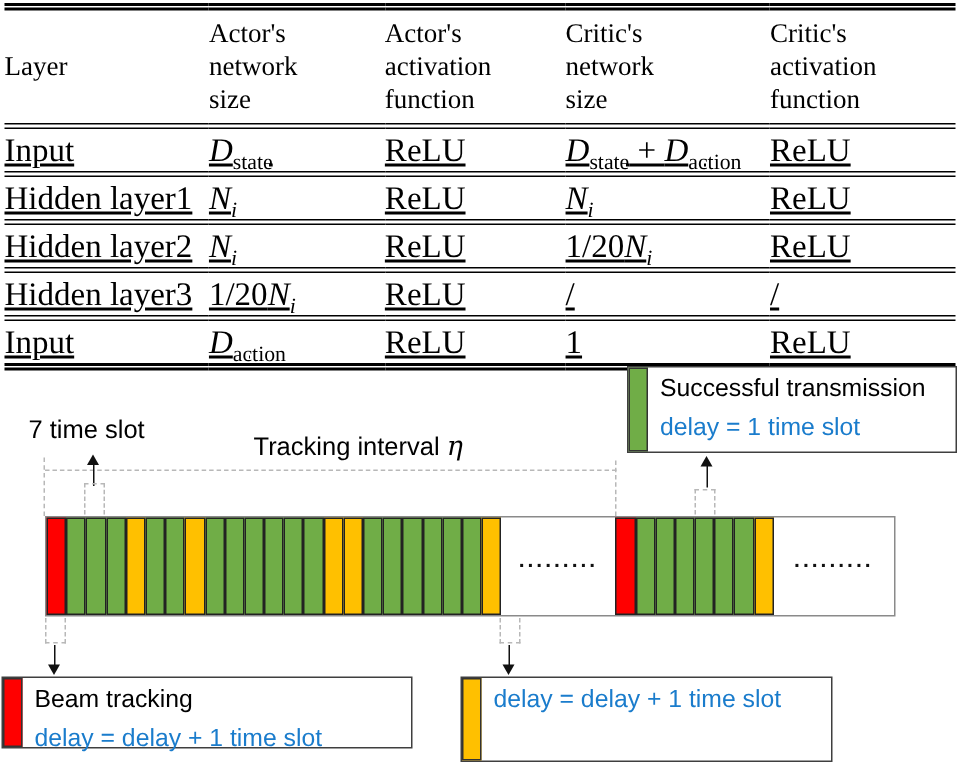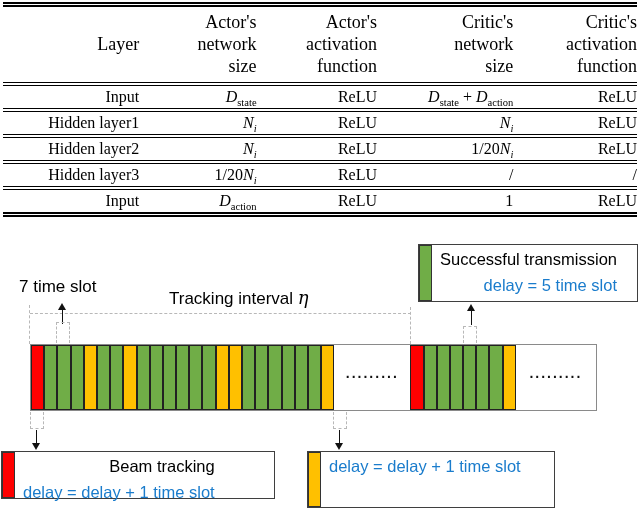--- a/index.html
+++ b/index.html
@@ -3,23 +3,23 @@
 <meta charset="utf-8">
 <style>
   html,body{margin:0;padding:0;background:#fff;}
   .screen{position:relative;width:640px;height:508px;background:#ffffff;overflow:hidden;
           font-family:"Liberation Sans", sans-serif;color:#000;}
 
   
   .nn-table{position:absolute;left:3px;top:2px;width:634px;border-collapse:collapse;
             font-family:"Liberation Serif", serif;color:#000;
             border-top:5px double #000;border-bottom:5px double #000;}
-  .nn-table th,.nn-table td{font-weight:normal;text-align:right;padding:0;}
+  .nn-table th,.nn-table td{font-weight:normal;text-align:left;padding:0;}
   .nn-table thead th{font-size:18px;line-height:22px;padding:4px 0 5px;border-bottom:4px double #000;vertical-align:middle;}
-  .nn-table tbody td{font-size:16px;height:20px;padding:1px 0;border-bottom:4px double #000;}
+  .nn-table tbody td{font-size:22px;height:20px;padding:1px 0;border-bottom:4px double #000;text-decoration:underline;}
   .nn-table tbody tr:last-child td{border-bottom:none;}
   .nn-table sub{font-size:66%;line-height:0;}
   .it{font-style:italic;}
 
   
   .dlabel{position:absolute;font-size:17px;line-height:20px;color:#000;white-space:nowrap;}
   .eta{font-family:"DejaVu Serif", serif;font-style:italic;font-size:18px;}
 
   .dh{position:absolute;border-top:1.4px dashed #b8b8b8;height:0;}
   .dv{position:absolute;border-left:1.4px dashed #b8b8b8;width:0;}
@@ -42,21 +42,21 @@
   .slot-group{display:flex;height:100%;flex:none;}
   .slot{flex:none;width:13.2px;height:100%;box-sizing:border-box;border:1.1px solid #222;}
   .slot.red{background:var(--red);}
   .slot.green{background:var(--green);}
   .slot.yellow{background:var(--yellow);}
   .gap{flex:none;display:flex;align-items:center;justify-content:center;color:#111;}
   .gap span{font-weight:bold;font-size:14px;letter-spacing:2px;position:relative;top:-5px;}
   .gap1{width:76px;}
   .gap2{flex:1;}
 
-  .legend{position:absolute;background:#fff;border:1.6px solid #3f3f3f;box-sizing:border-box;text-align:right;}
+  .legend{position:absolute;background:#fff;border:1.6px solid #3f3f3f;box-sizing:border-box;}
   .legend .swatch{position:absolute;left:0;top:0;bottom:0;width:13px;box-sizing:border-box;border:1.3px solid #333;}
   .swatch.green{background:var(--green);}
   .swatch.red{background:var(--red);}
   .swatch.yellow{background:var(--yellow);}
   .legend .txt{position:absolute;left:21px;top:1px;}
   .legend .t1{font-size:16.5px;line-height:26px;color:#000;white-space:nowrap;}
   .legend .t2{font-size:16.5px;line-height:26px;color:var(--blue);white-space:nowrap;}
 </style>
 </head>
 <body>
@@ -190,21 +190,21 @@
       </div>
     <div class="gap gap2">
         <span>.........</span>
       </div>
   </div>
 
   <div class="legend" style="left:418px;top:244px;width:220px;height:58px;">
     <div class="swatch green"></div>
     <div class="txt">
       <div class="t1">Successful transmission</div>
-      <div class="t2">delay = 5 time slot</div>
+      <div class="t2">delay = 1 time slot</div>
     </div>
   </div>
   <div class="arr arr-up" style="left:467px;top:304px;height:21px;">
     <span class="head"></span>
       <span class="shaft"></span>
   </div>
   <div class="brk brk-top" style="left:463px;top:326px;height:17px;"></div>
 
   <div class="brk brk-bot" style="left:30px;top:412px;height:17px;"></div>
   <div class="arr arr-down" style="left:32px;top:430px;height:20px;">

